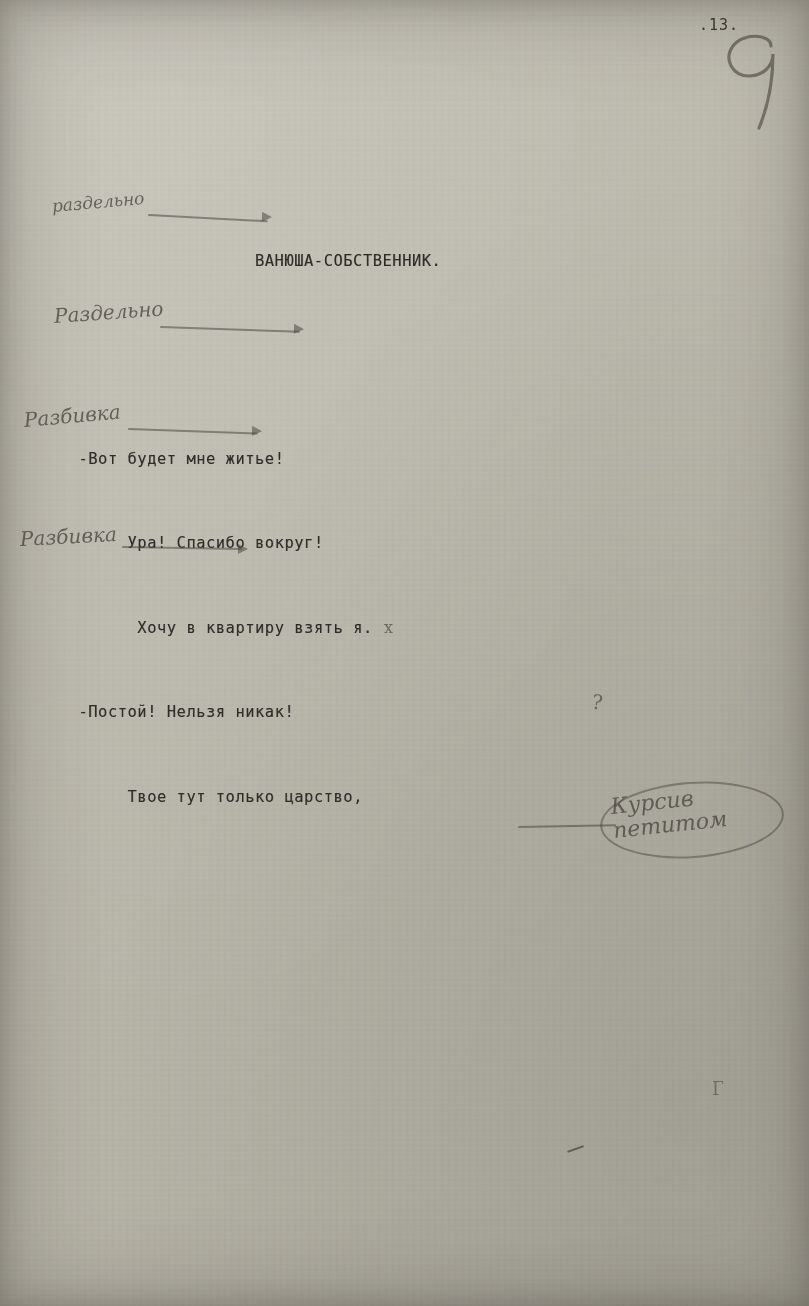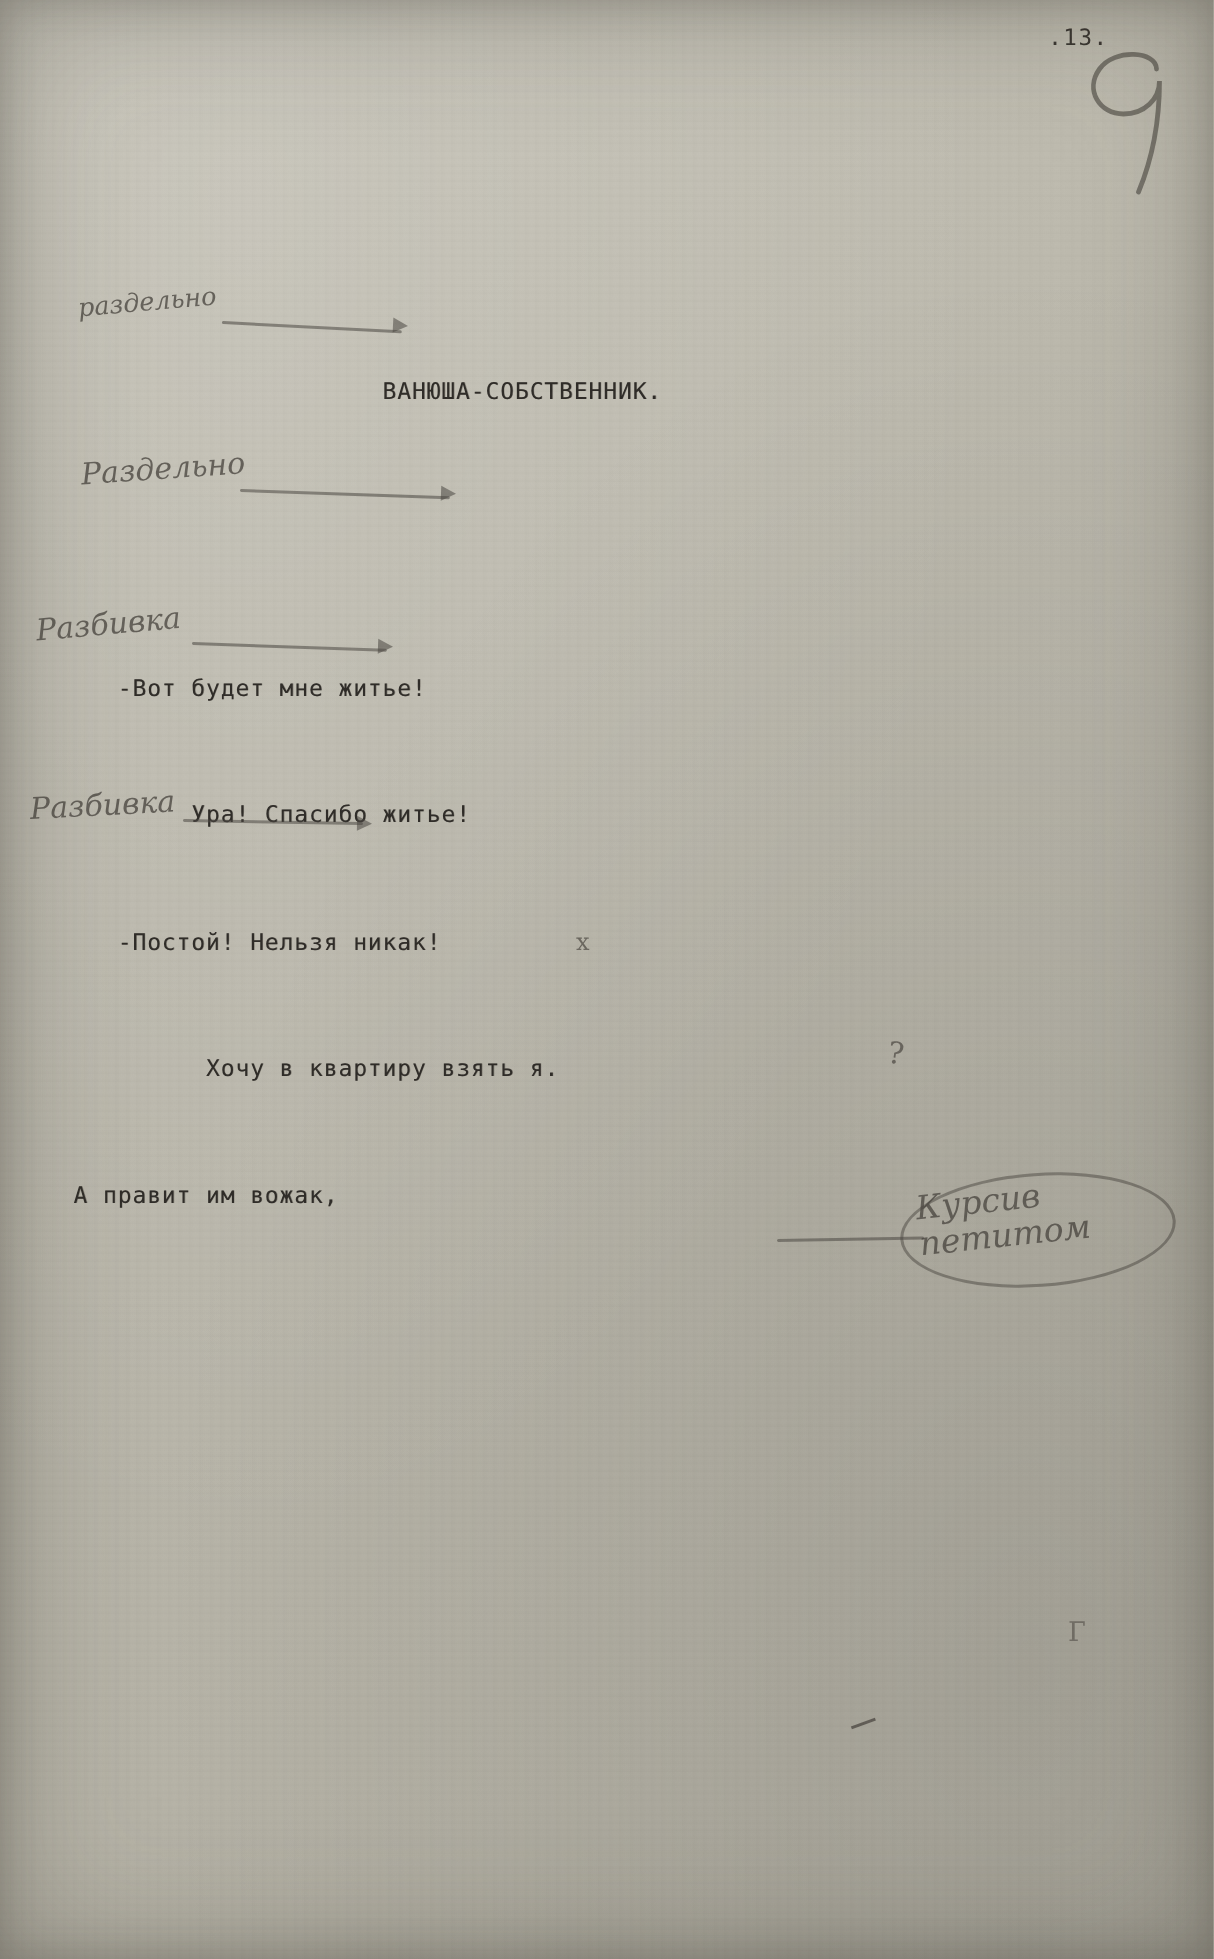--- a/index.html
+++ b/index.html
@@ -176,24 +176,24 @@
   </svg>
 
   <div class="typed">
 
     <div style="height:56px"></div>
 
     <div class="line" style="text-align:left; padding-left:255px;margin-top:22px;">ВАНЮША-СОБСТВЕННИК.</div>
     <div class="blank"></div>
 
     <div class="line">        -Вот будет мне житье!</div>
-    <div class="line">             Ура! Спасибо житье!</div>
+    <div class="line">             Ура! Спасибо вокруг!</div>
+    <div class="line">              Хочу в квартиру взять я.</div>
     <div class="line">        -Постой! Нельзя никак!</div>
-    <div class="line">              Хочу в квартиру взять я.</div>
-    <div class="line">     А правит им вожак,</div>
+    <div class="line">             Твое тут только царство,</div>
     
     
     
     
     
     
     
     
     
     

